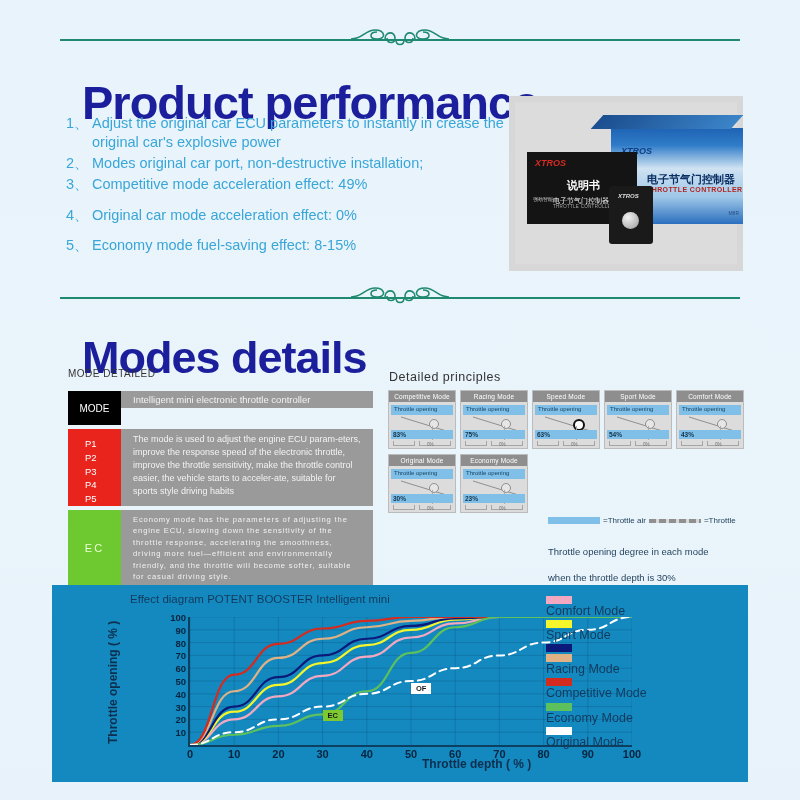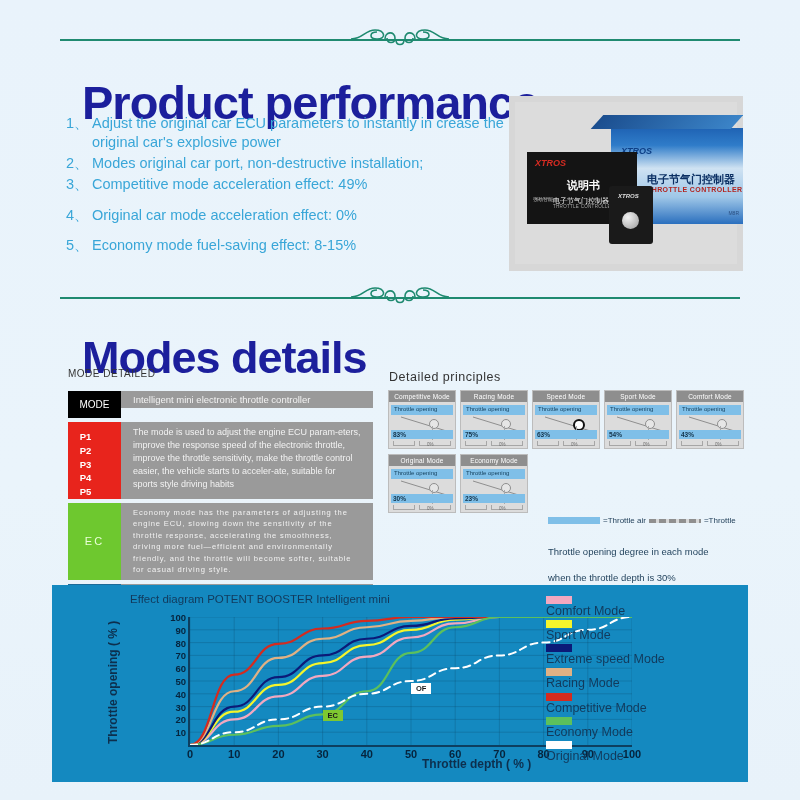--- a/index.html
+++ b/index.html
@@ -54,25 +54,25 @@
 
   
   .sec-label{position:absolute;color:#333;font-size:10px;letter-spacing:.5px;}
   #lbl-mode-detailed{left:68px;top:368px;}
   #lbl-principles{left:389px;top:370px;font-size:12.5px;}
 
   .mode-table{position:absolute;left:68px;top:391px;width:305px;}
   .mrow{display:flex;margin-bottom:4px;}
   .mkey{width:53px;flex:none;display:flex;align-items:center;justify-content:center;text-align:center;}
   .mval{flex:1;background:#9a9a9a;color:#f2f2f2;padding:4px 12px;box-sizing:border-box;}
-  .r-head .mkey{background:#000;color:#fff;font-size:10px;height:27px;}
+  .r-head .mkey{background:#000;color:#fff;font-size:10px;height:34px;}
   .r-head .mval{font-size:9.5px;height:17px;padding-top:3px;}
   .r-p .mkey{background:#e8241c;color:#fff;font-size:9.5px;line-height:1.45;align-items:flex-start;padding-top:8px;box-sizing:border-box;}
   .r-p .mkey .pgrid{display:flex;flex-wrap:wrap;width:44px;justify-content:flex-start;}
-  .r-p .mkey .pgrid span{width:22px;text-align:center;padding-left:2px;font-weight:bold;}
+  .r-p .mkey .pgrid span{width:22px;text-align:right;padding-left:2px;}
   .r-p .mval{font-size:9px;line-height:1.45;}
   .r-ec .mkey{background:#6ec82f;color:#eaffd8;font-size:11px;letter-spacing:2px;}
   .r-ec .mval{font-size:7.6px;line-height:1.52;letter-spacing:.85px;}
   .r-of .mkey{background:#1c6b99;color:#cfe6f4;font-size:11px;letter-spacing:2px;}
   .r-of .mval{font-size:10px;line-height:1.5;}
 
   
   .cards{position:absolute;left:388px;top:390px;width:356px;}
   .cards-row{display:flex;gap:4px;margin-bottom:5px;}
   .card{width:68px;background:#e9e9e9;border:1px solid #bcbcbc;box-sizing:border-box;}
@@ -446,21 +446,20 @@
     <div class="ci">
         <span class="sw" style="background: rgb(242, 168, 192);"></span>
         <span class="lt">Comfort Mode</span>
       </div>
     <div class="ci">
         <span class="sw" style="background: rgb(245, 245, 43);"></span>
         <span class="lt">Sport Mode</span>
       </div>
     <div class="ci">
         <span class="sw" style="background: rgb(11, 26, 120);"></span>
-        <span class="lt">Extreme speed Mode</span>
       </div>
     <div class="ci">
         <span class="sw" style="background: rgb(224, 177, 132);"></span>
         <span class="lt">Racing Mode</span>
       </div>
     <div class="ci">
         <span class="sw" style="background: rgb(212, 43, 31);"></span>
         <span class="lt">Competitive Mode</span>
       </div>
     <div class="ci">

